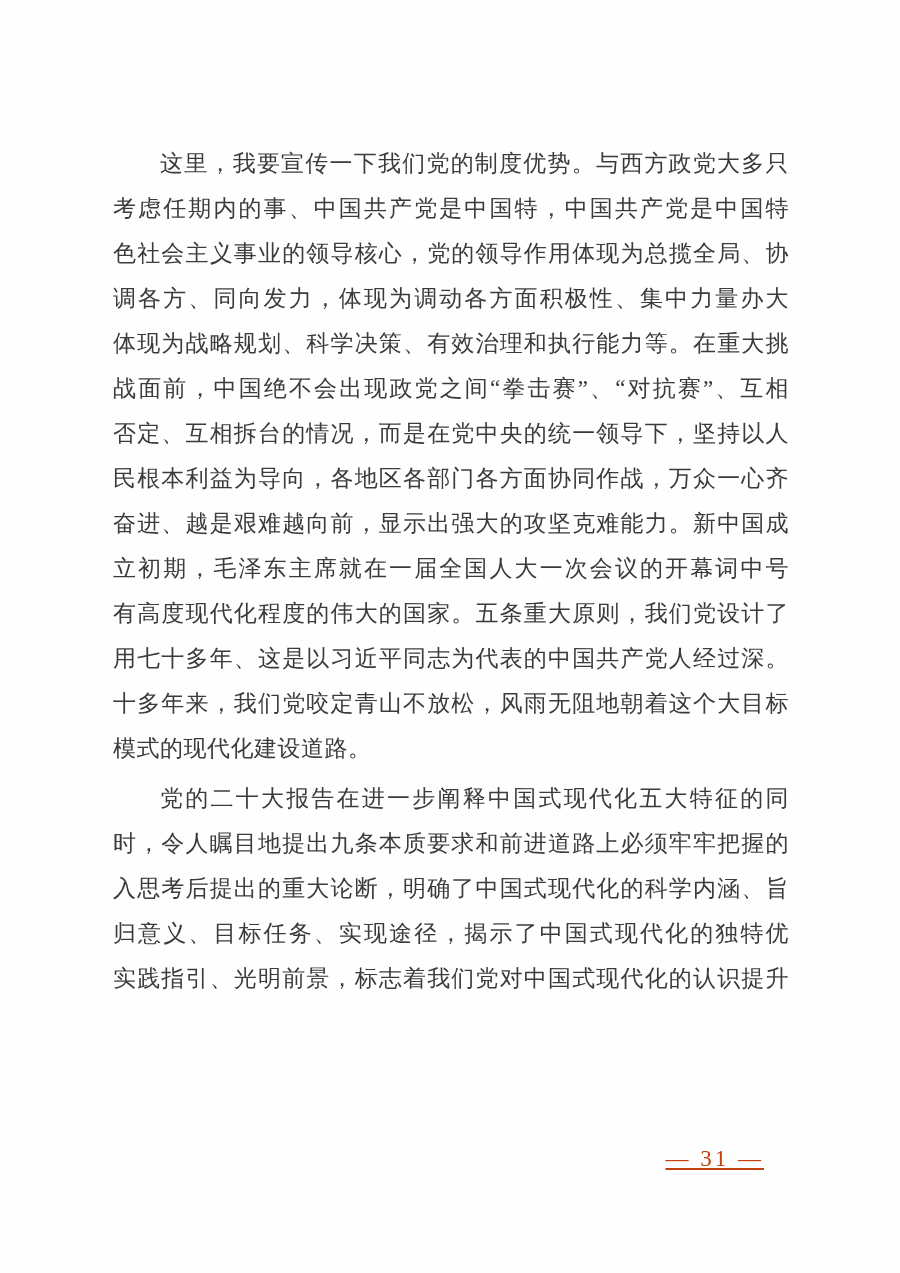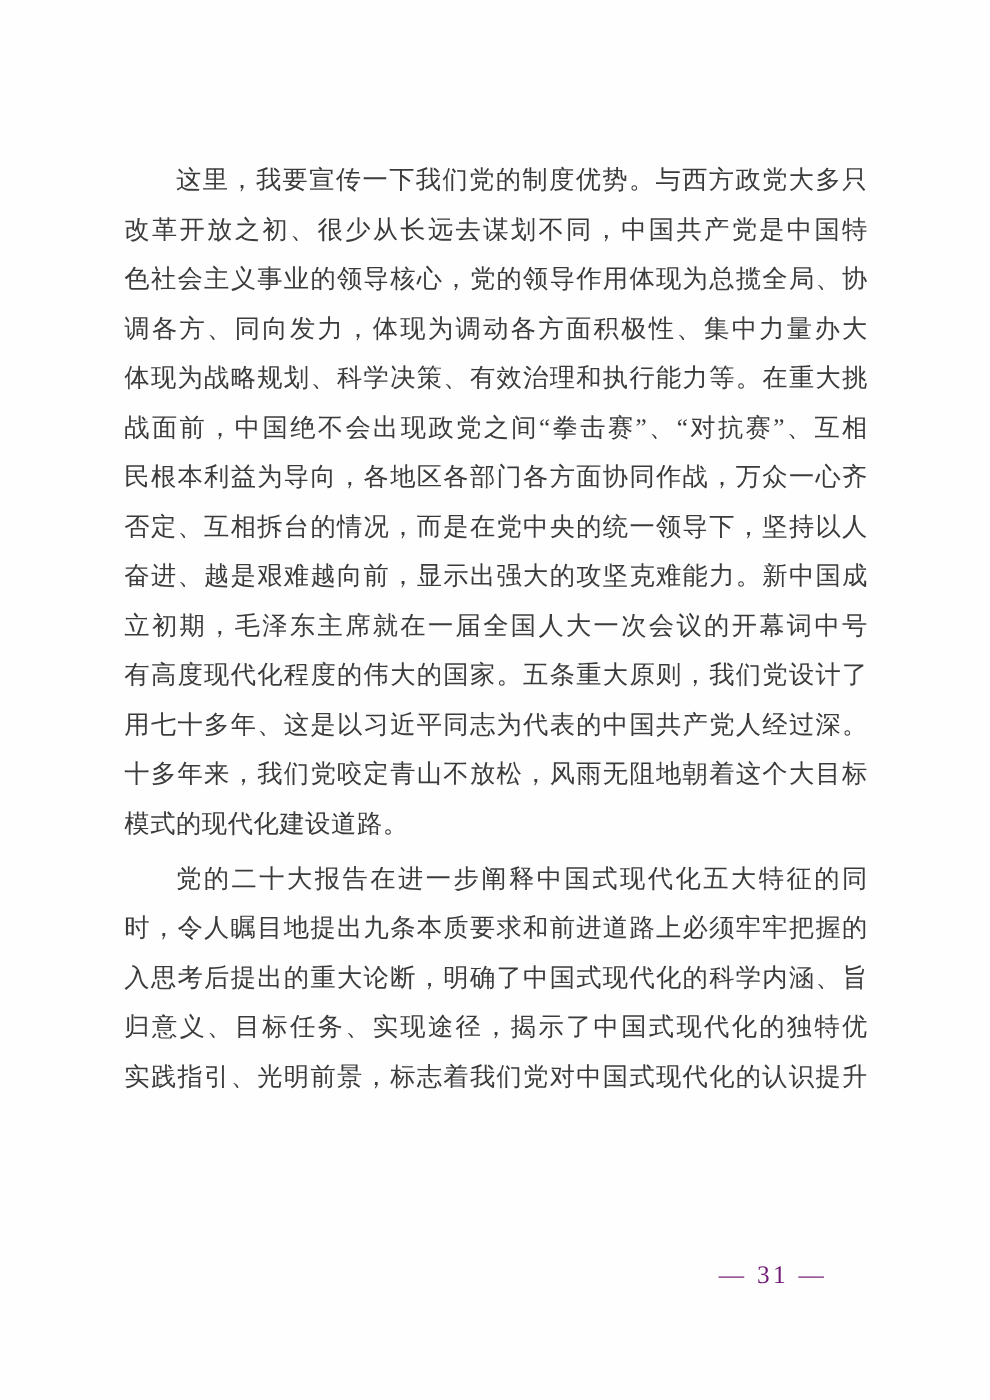--- a/index.html
+++ b/index.html
@@ -41,41 +41,42 @@
   }
   .text-line.indent {
     text-indent: 47px;
   }
   .text-line.no-fill {
     text-align-last: left;
   }
   .page-number {
     position: absolute;
     top: 1146px;
-    right: 148px;
+    right: 136px;
     font-size: 23px;
-    color: #701a75;
+    color: #c2410c;
     letter-spacing: 3px;
     white-space: nowrap;
+    text-decoration: underline;
   }
 </style>
 </head>
 <body>
 
 <div class="page">
   <div class="text-block">
       <div class="paragraph">
         <div class="text-line indent">这里，我要宣传一下我们党的制度优势。与西方政党大多只</div>
-        <div class="text-line">改革开放之初、很少从长远去谋划不同，中国共产党是中国特</div>
+        <div class="text-line">考虑任期内的事、中国共产党是中国特，中国共产党是中国特</div>
         <div class="text-line">色社会主义事业的领导核心，党的领导作用体现为总揽全局、协</div>
         <div class="text-line">调各方、同向发力，体现为调动各方面积极性、集中力量办大事，</div>
         <div class="text-line">体现为战略规划、科学决策、有效治理和执行能力等。在重大挑</div>
         <div class="text-line">战面前，中国绝不会出现政党之间“拳击赛”、“对抗赛”、互相</div>
+        <div class="text-line">否定、互相拆台的情况，而是在党中央的统一领导下，坚持以人</div>
         <div class="text-line">民根本利益为导向，各地区各部门各方面协同作战，万众一心齐</div>
-        <div class="text-line">否定、互相拆台的情况，而是在党中央的统一领导下，坚持以人</div>
         <div class="text-line">奋进、越是艰难越向前，显示出强大的攻坚克难能力。新中国成</div>
         <div class="text-line">立初期，毛泽东主席就在一届全国人大一次会议的开幕词中号</div>
         <div class="text-line">有高度现代化程度的伟大的国家。五条重大原则，我们党设计了</div>
         <div class="text-line">用七十多年、这是以习近平同志为代表的中国共产党人经过深。四</div>
         <div class="text-line">十多年来，我们党咬定青山不放松，风雨无阻地朝着这个大目标</div>
         <div class="text-line no-fill">模式的现代化建设道路。</div>
       </div>
       <div class="paragraph">
         <div class="text-line indent">党的二十大报告在进一步阐释中国式现代化五大特征的同</div>
         <div class="text-line">时，令人瞩目地提出九条本质要求和前进道路上必须牢牢把握的</div>

